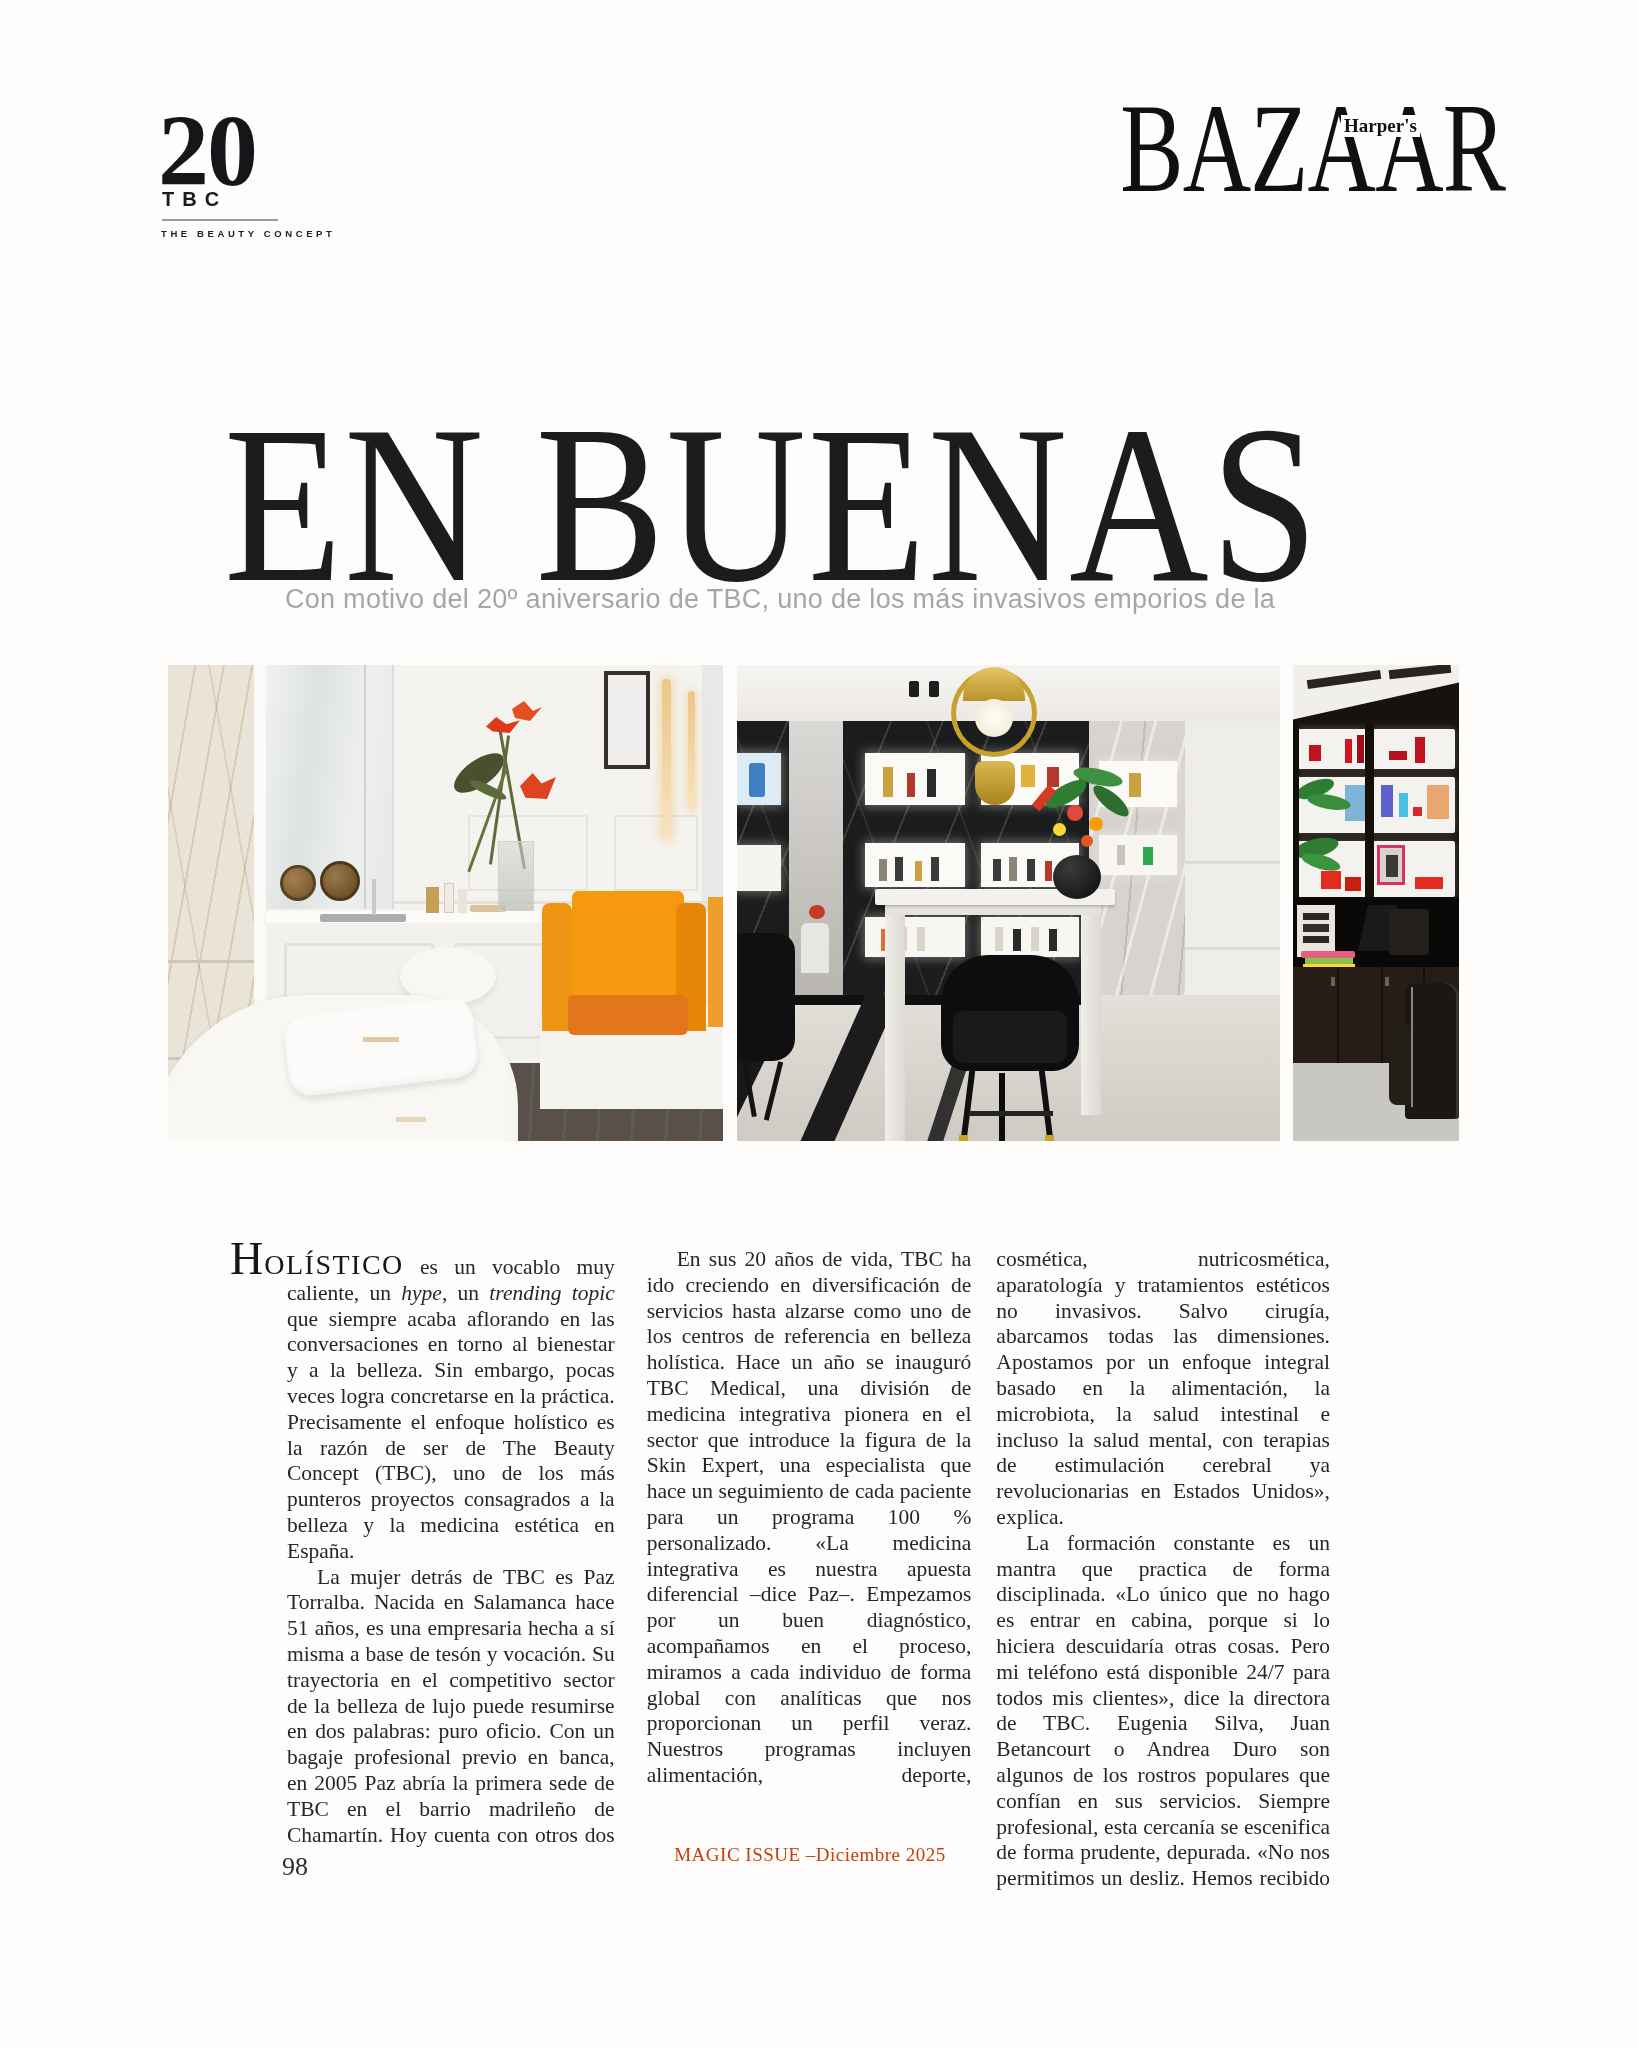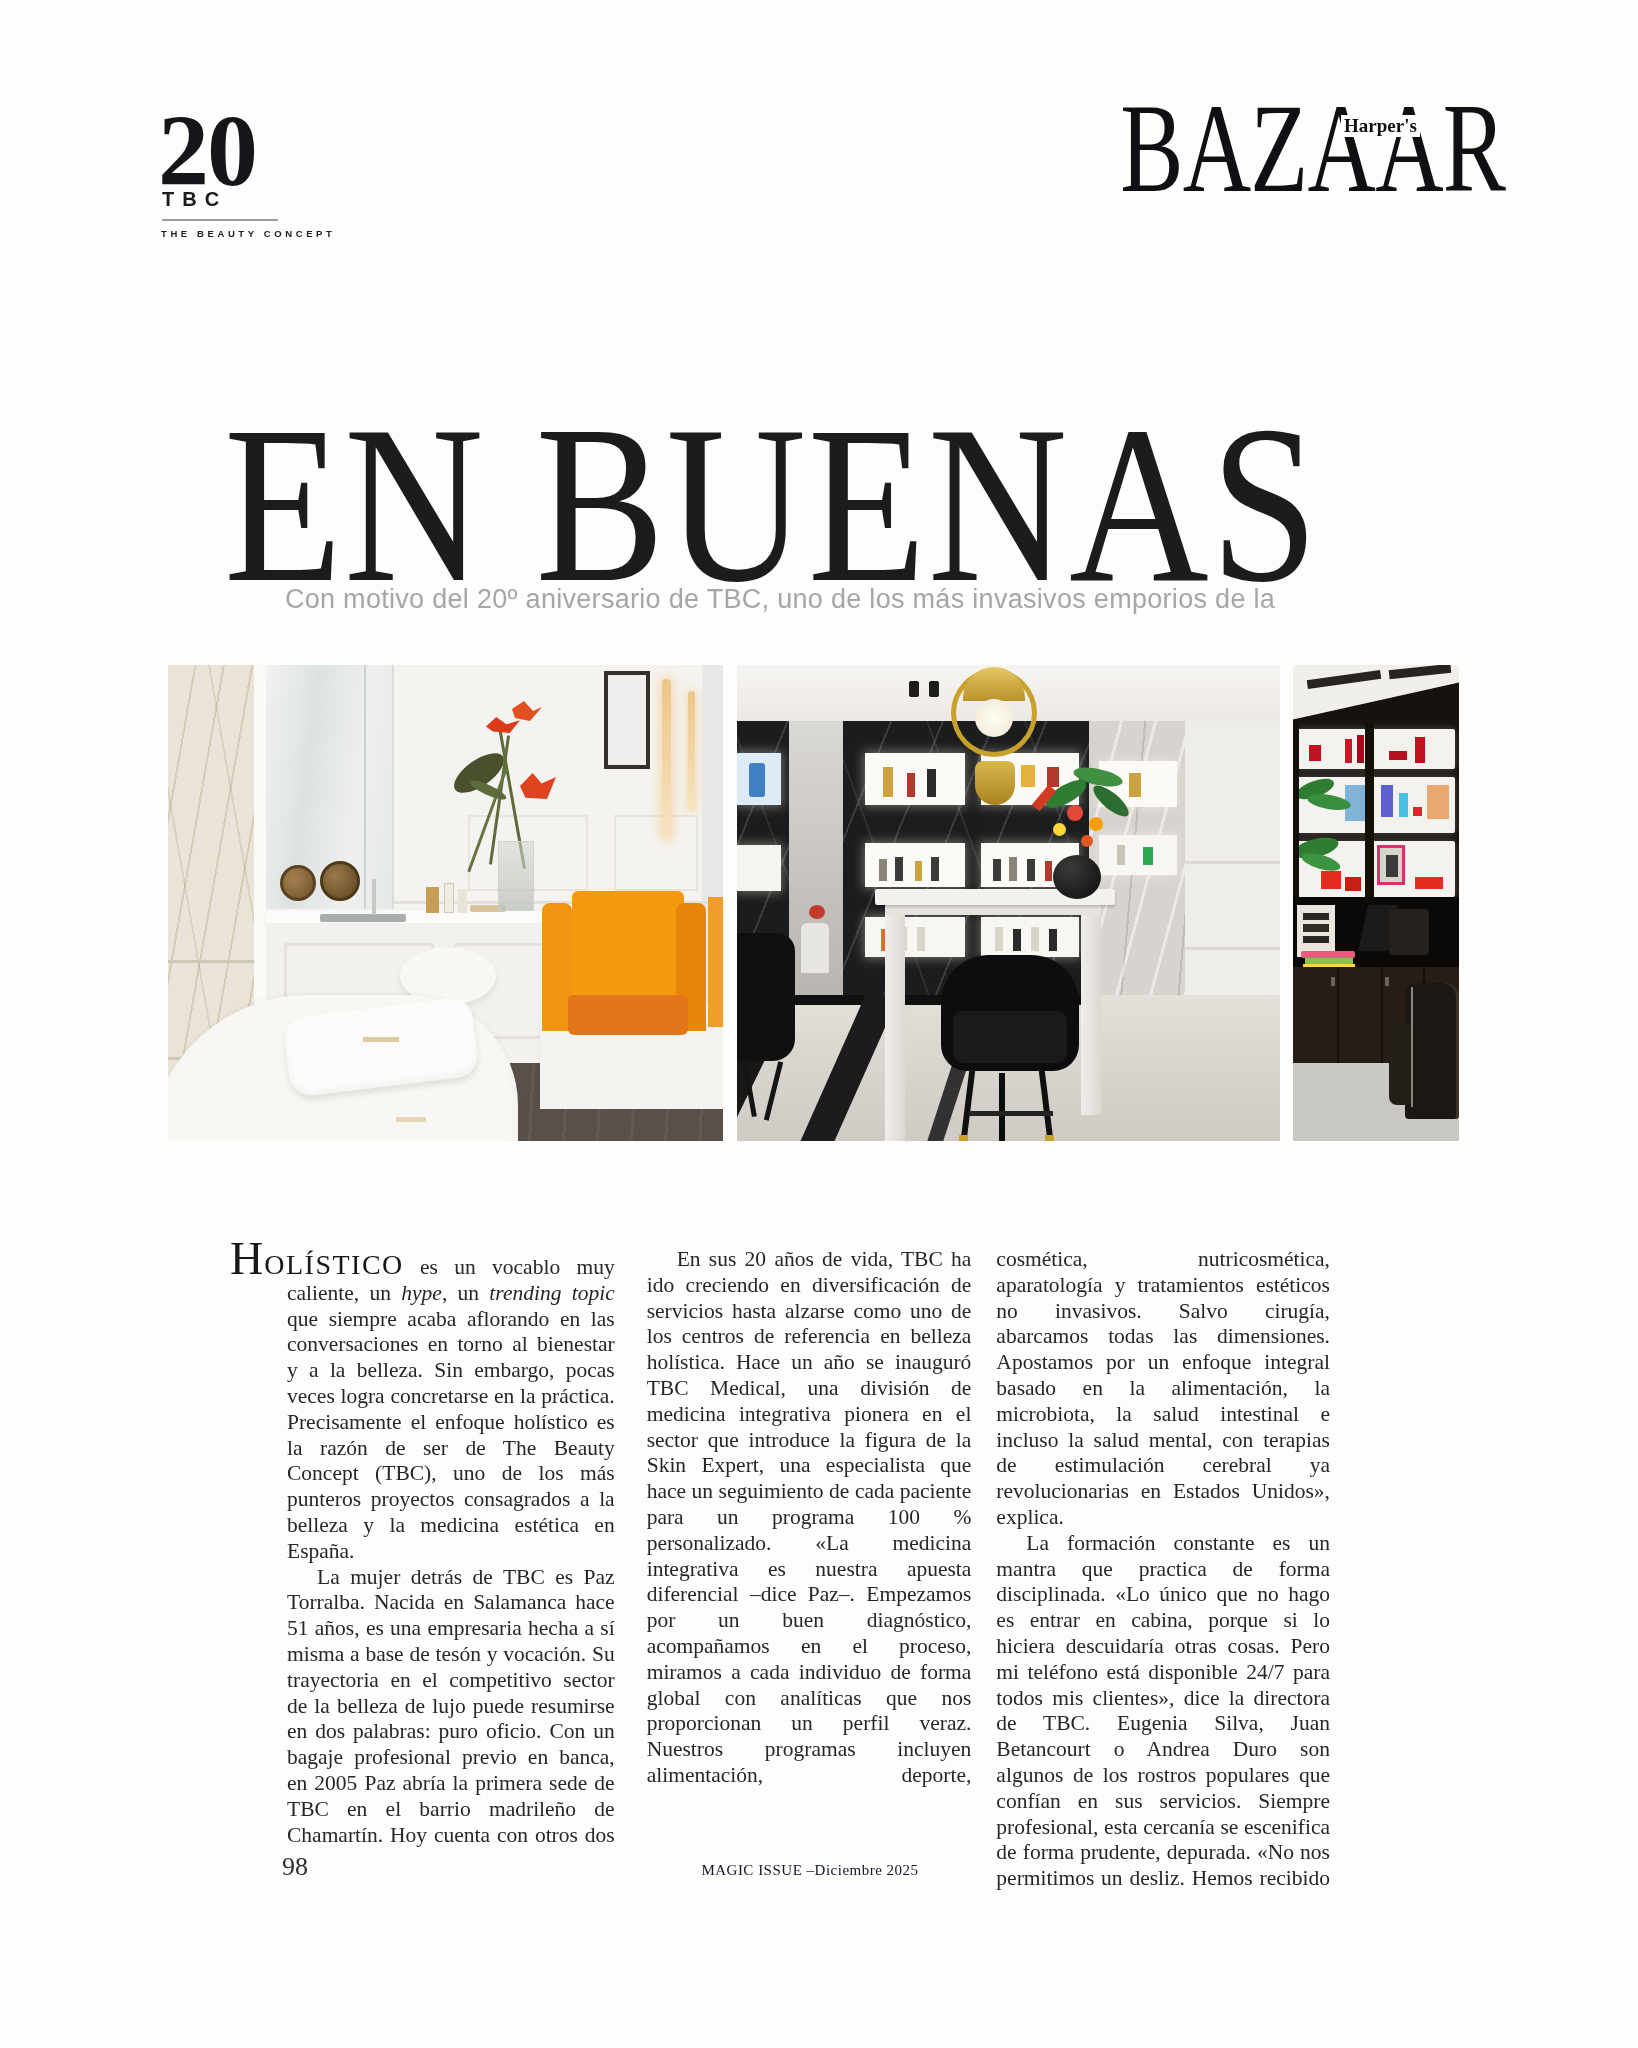--- a/index.html
+++ b/index.html
@@ -225,21 +225,21 @@
   .ind{text-indent:30px;}
   .runover{text-align-last:justify;}
   .lead-h{font-size:46px;line-height:24px;font-weight:400;color:#17171b;letter-spacing:1px;margin-left:-57px;}
   .lead-rest{font-size:28px;letter-spacing:1.5px;color:#17171b;}
   .ital{font-style:italic;}
 
   
   .pagenum{left:282px;top:1852px;font-size:26px;color:#2e2e2e;}
   .foot{left:260px;top:1842px;width:1100px;text-align:center;}
   .foot-mag{font-family:"Liberation Sans",sans-serif;font-weight:700;font-size:22px;color:#111;letter-spacing:.5px;}
-  .foot-issue{font-size:15px;color:#0f172a;letter-spacing:.5px;margin-top:20px;}
+  .foot-issue{font-size:19px;color:#c2410c;letter-spacing:.5px;margin-top:2px;}
 </style>
 </head>
 <body>
 
 <div class="page">
 
   <div class="abs tbc20">20</div>
   <div class="abs tbc-acro">TBC</div>
   <div class="abs tbc-line"></div>
   <div class="abs tbc-tag">THE BEAUTY CONCEPT</div>

